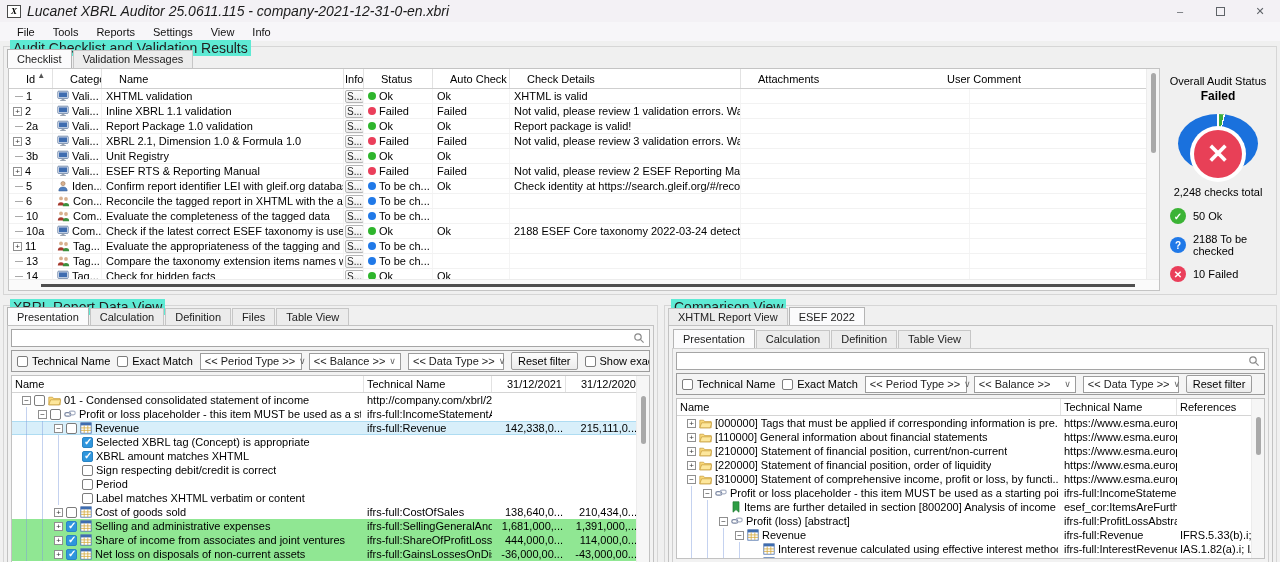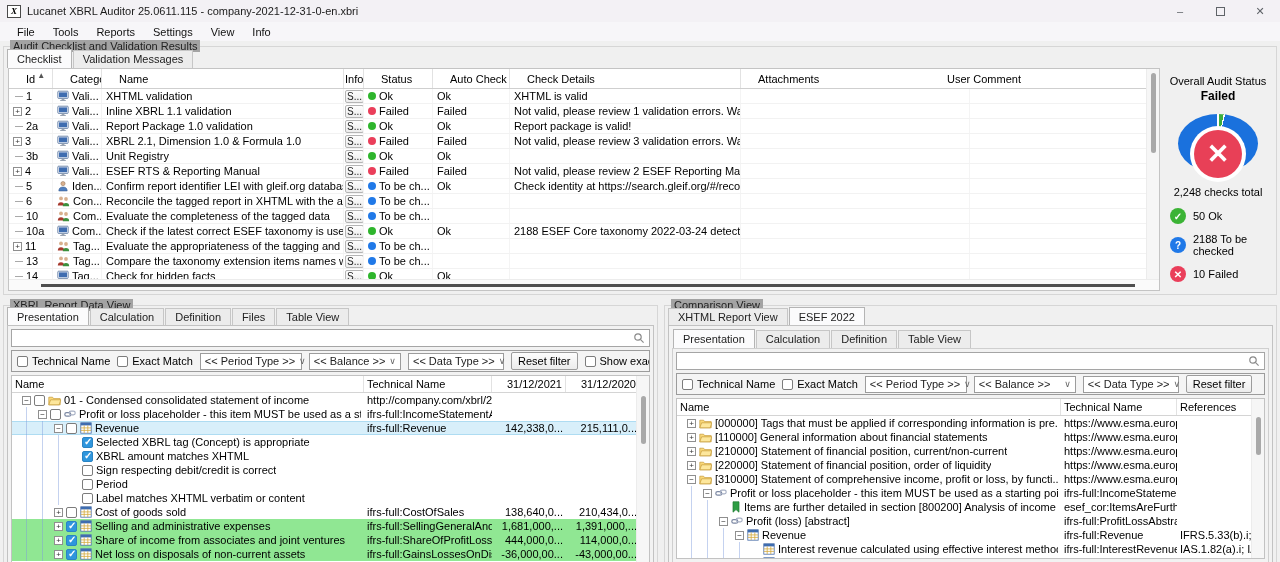--- a/index.html
+++ b/index.html
@@ -2,32 +2,32 @@
 <html><head>
 <meta charset="utf-8">
 <style>
   * { box-sizing: border-box; margin:0; padding:0; }
   html,body { width:1280px; height:562px; overflow:hidden; }
   body { font-family:"Liberation Sans", sans-serif; font-size:11px; color:#000; background:#f0f0f0; position:relative; }
 
   
   .titlebar { position:absolute; left:0; top:0; width:1280px; height:22px; background:#f3f1f5; display:flex; align-items:center; }
   .app-icon { width:14px; height:13px; border:1px solid #4a4a4a; background:#fff; margin:0 6px 0 7px; display:flex; align-items:center; justify-content:center; font:italic bold 9px "Liberation Serif", serif; flex:none; }
-  .title-text { font-size:11px; color:#1b1b1b; }
+  .title-text { font-size:14px; color:#1b1b1b;font-style:italic; }
   .win-controls { margin-left:auto; display:flex; height:22px; }
   .win-btn { width:40px; display:flex; align-items:center; justify-content:center; color:#5f6368; font-size:11px; }
   .max-glyph { width:9px; height:9px; border:1px solid #5f6368; display:inline-block; }
 
   
   .menubar { position:absolute; left:0; top:22px; width:1280px; height:19px; background:#f7f6f9; display:flex; align-items:center; padding-left:8px; }
   .menu-item { padding:2px 9px; color:#111; }
 
   
   .groupbox { position:absolute; border:1px solid #d6d6d6; background:#f0f0f0; }
-  .group-label { position:absolute; top:-7px; left:6px; background:#a3a3a3; padding:0 3px; font-size:11px; color:#222; white-space:nowrap; }
+  .group-label { position:absolute; top:-7px; left:6px; background:#5eead4; padding:0 3px; font-size:14px; color:#222; white-space:nowrap; }
 
   
   .tabstrip { display:flex; align-items:flex-end; }
   .tab { border:1px solid #c6c6c6; border-bottom:none; background:#ececec; padding:2px 9px 3px; margin-right:1px; white-space:nowrap; color:#222; }
   .tab.active { background:#fbfbfc; padding-top:3px; margin-top:-2px; border-color:#b4b4b4; }
 
   #audit-group { left:3px; top:46px; width:1274px; height:249px; }
   #audit-tabs { position:absolute; left:3px; top:3px; }
 
   

